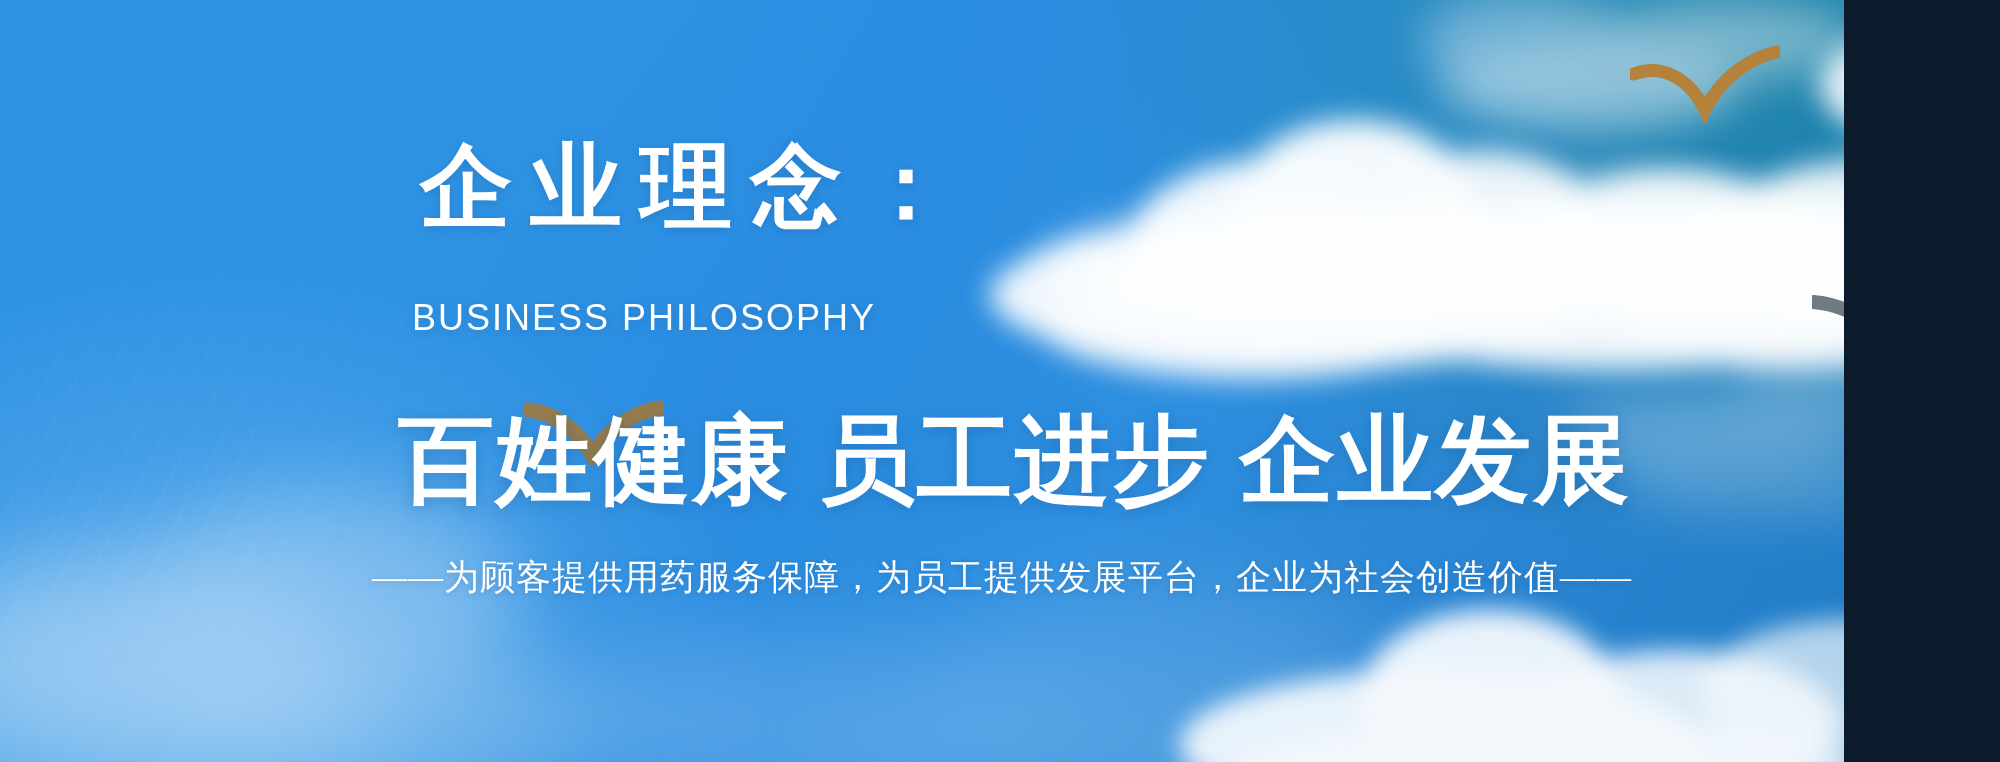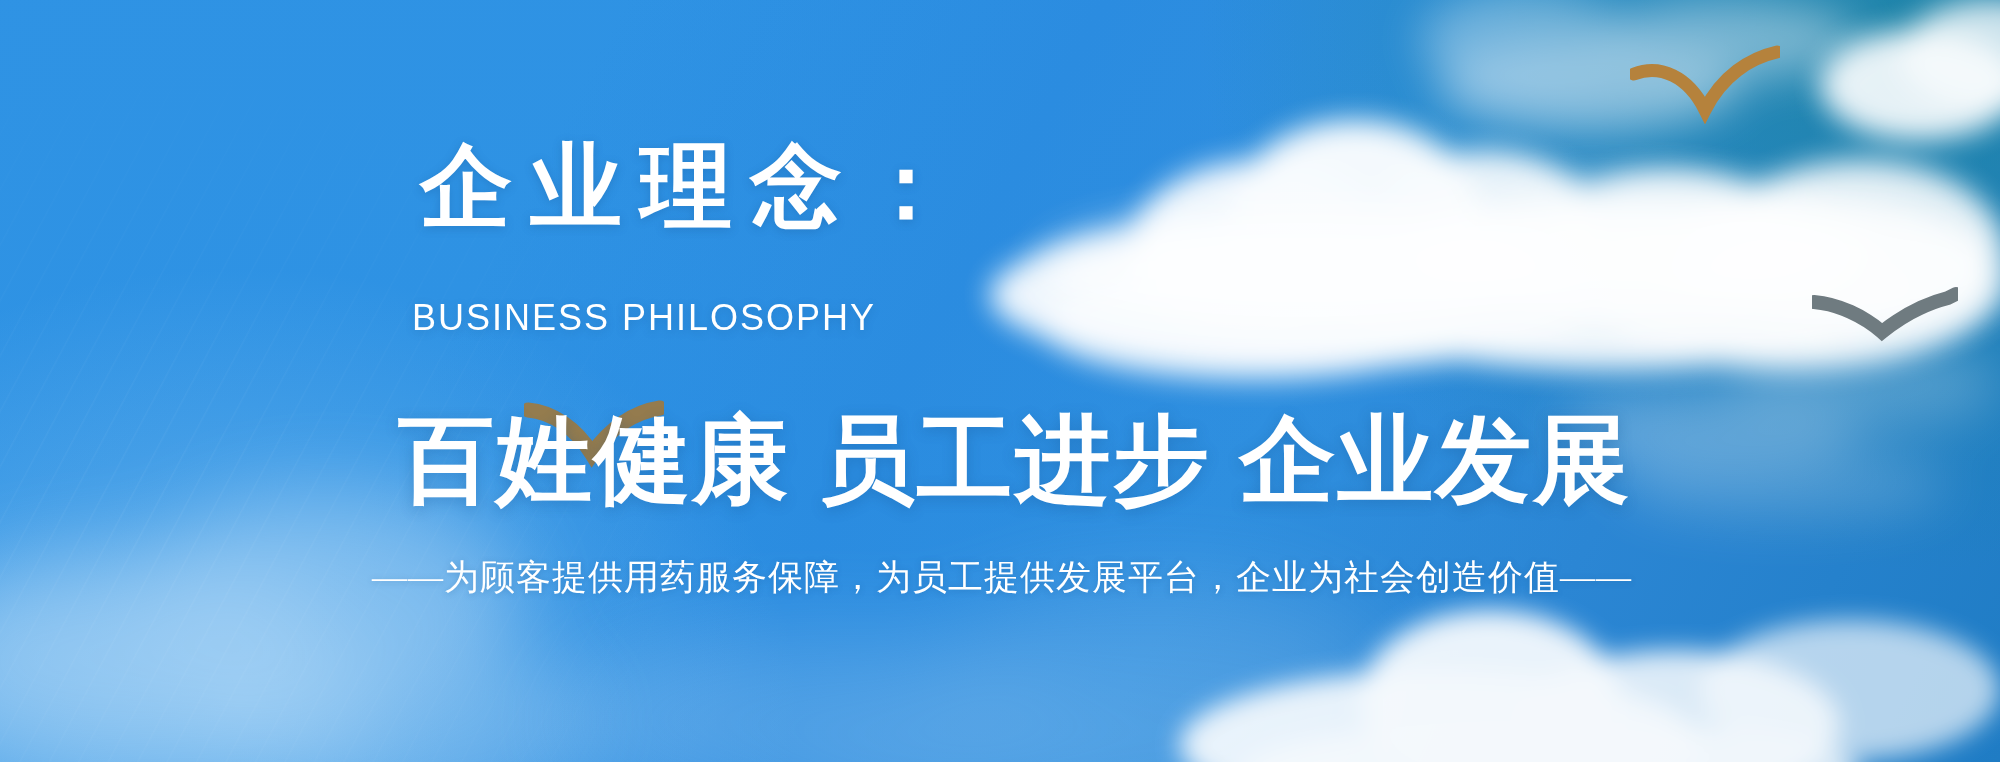--- a/index.html
+++ b/index.html
@@ -2,21 +2,21 @@
 <html><head>
 <meta charset="utf-8">
 <style>
   html, body {
     margin: 0;
     padding: 0;
     background: #0b1b2b;
   }
   #banner {
     position: relative;
-    width: 2000px;
+    width: 1844px;
     height: 762px;
     overflow: hidden;
     font-family: "Liberation Sans", "DejaVu Sans", sans-serif;
     
     background:
       radial-gradient(ellipse 900px 700px at 12% 92%, rgba(150,205,245,0.55) 0%, rgba(150,205,245,0.0) 62%),
       radial-gradient(ellipse 1200px 900px at 96% 4%, rgba(26,132,150,0.70) 0%, rgba(26,132,150,0.0) 60%),
       linear-gradient(118deg, #2f93e4 0%, #2f93e4 26%, #2b8ce0 46%, #2f8fdf 62%, #2b86d4 78%, #1f7cc4 100%);
   }
 

